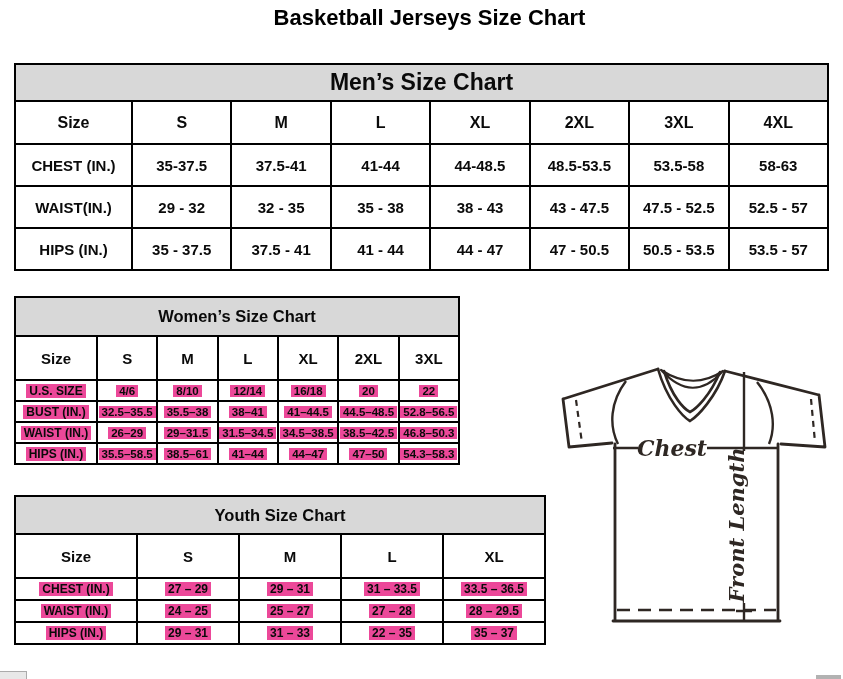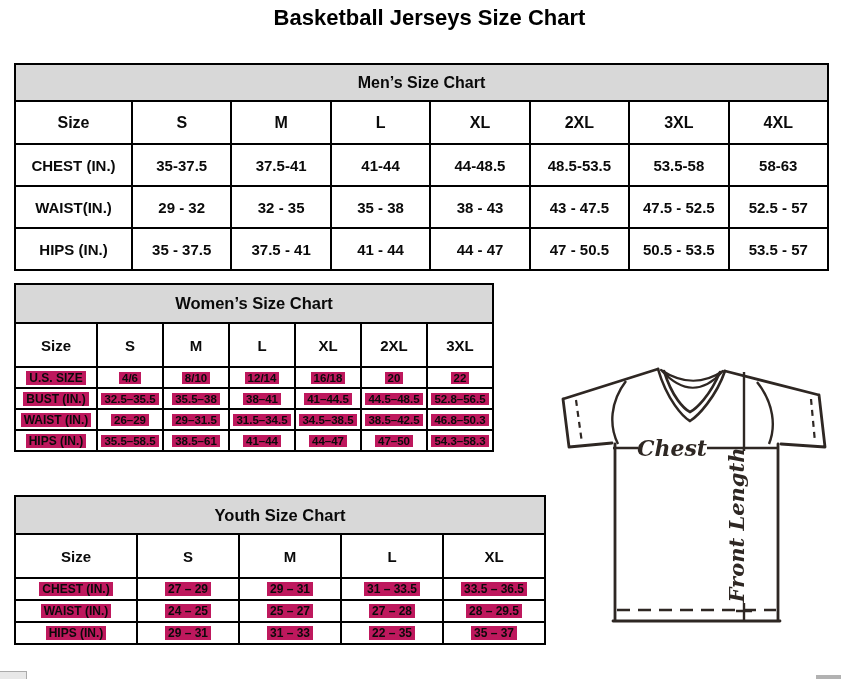--- a/index.html
+++ b/index.html
@@ -31,36 +31,36 @@
     color:#0a0a0a;
     overflow:hidden;
     white-space:nowrap;
   }
   td.cap {
     background:#d8d8d8;
     font-weight:bold;
   }
   
   #men-table { left:14px; top:63px; width:815px; }
-  #men-table td.cap { height:35px; font-size:16px; }
+  #men-table td.cap { height:35px; font-size:23px; }
   #men-table tr.hdr th { height:41px; font-size:16px; }
   #men-table tr.data-row td { height:40px; font-size:15px; }
   
-  #women-table { left:14px; top:283px; width:480px; }
+  #women-table { left:14px; top:296px; width:446px; }
   #women-table td.cap { height:37px; font-size:16.5px; }
   #women-table tr.hdr th { height:42px; font-size:15px; }
   #women-table tr.data-row td { height:19px; font-size:11.5px; }
   #women-table tr.data-row td.rowlabel { font-size:12px; }
   
   #youth-table { left:14px; top:495px; width:532px; }
   #youth-table td.cap { height:36px; font-size:16.5px; }
   #youth-table tr.hdr th { height:42px; font-size:15px; }
   #youth-table tr.data-row td { height:20px; font-size:12px; }
   
-  table.hl tr.data-row .v { background:#be185d; padding:0 3px; }
+  table.hl tr.data-row .v { background:#ec4899; padding:0 3px; }
   
   #jersey-svg { position:absolute; left:556px; top:353px; width:289px; height:326px; }
   #jersey-svg path { fill:none; stroke:#2e2723; }
   .svg-label {
     font-family:"DejaVu Serif", serif;
     font-style:italic;
     font-weight:bold;
     fill:#2e2723;
   }
   

